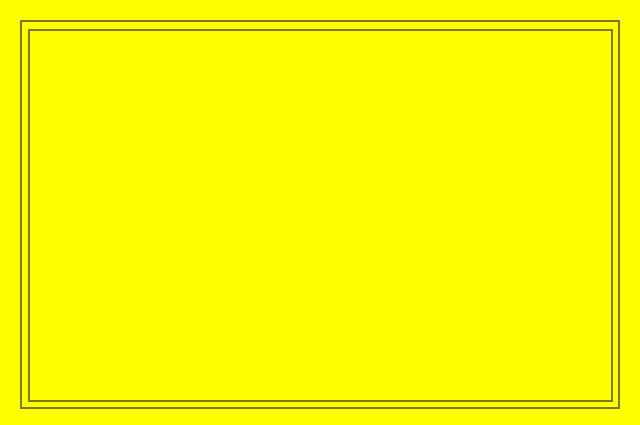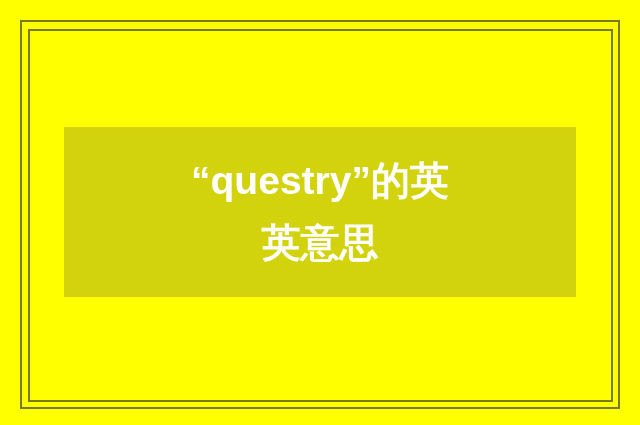--- a/index.html
+++ b/index.html
@@ -76,17 +76,14 @@
 </style>
 </head>
 <body>
 
 <div class="canvas">
 
   <div class="frame-outer"></div>
 
   <div class="frame-inner"></div>
 
-  <div class="content-block">
-    <h1 class="headline">“questry”的英英意思</h1>
-  </div>
 
 </div>
 
 </body></html>

